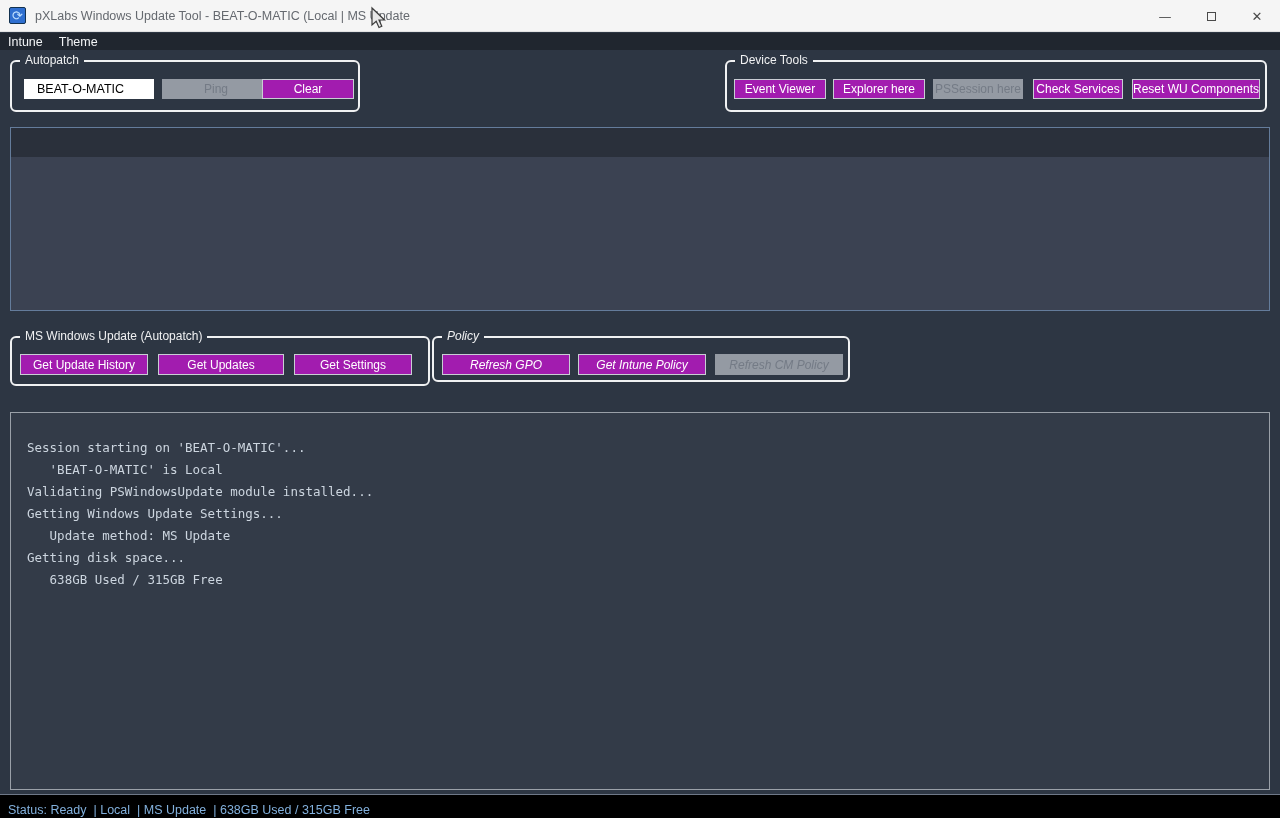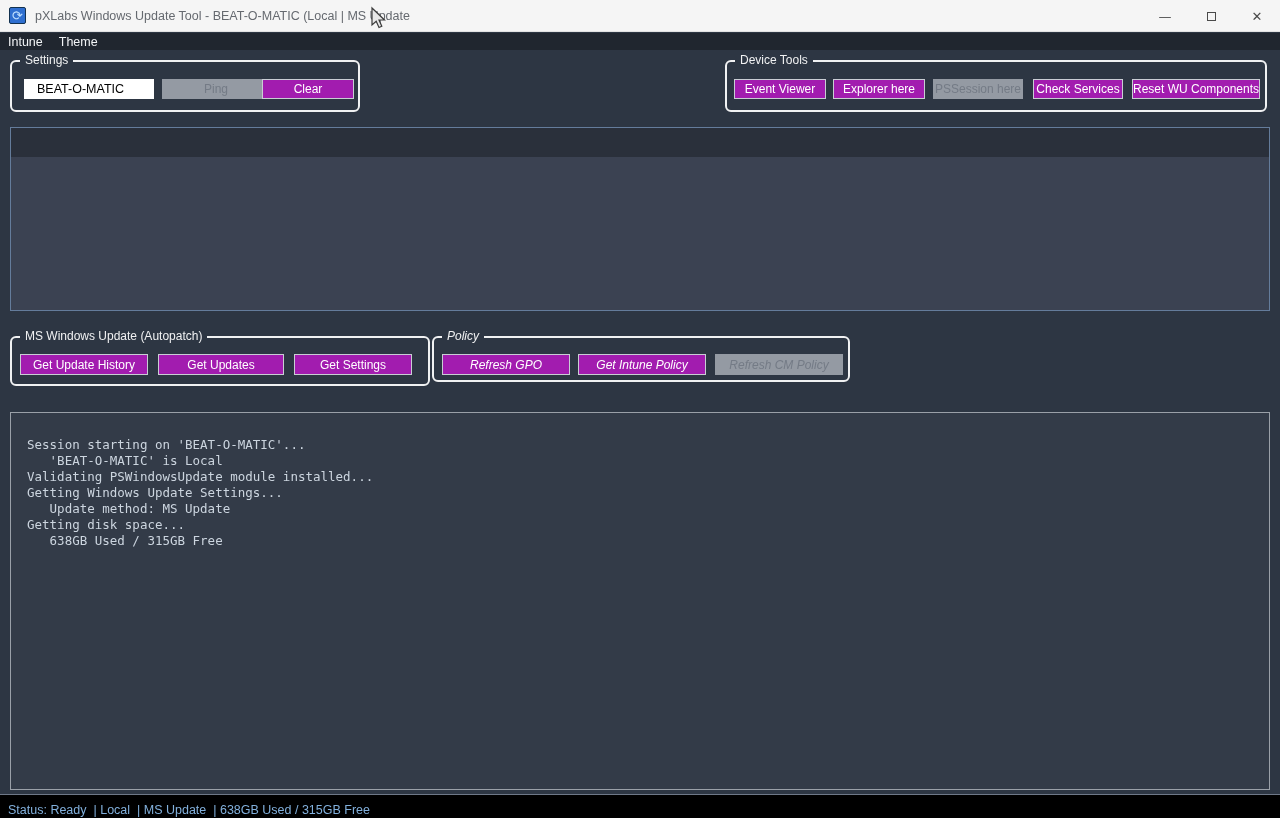--- a/index.html
+++ b/index.html
@@ -111,21 +111,21 @@
   
   .console-panel {
     position: absolute; left: 10px; top: 412px;
     width: 1260px; height: 378px;
     background: #333b48;
     border: 1px solid #9aa0a8;
   }
   .console-text {
     position: absolute; left: 16px; top: 24px; right: 8px; bottom: 8px;
     font-family: "DejaVu Sans Mono", monospace;
-    font-size: 12.5px; line-height: 16px;
+    font-size: 12.5px; line-height: 22px;
     color: #ccd5df;
     white-space: pre;
     overflow: hidden;
   }
 
   
   .statusbar {
     position: absolute; left: 0; top: 794px; width: 1280px; height: 31px;
     background: #000000;
     border-top: 1px solid #6e7888;
@@ -162,21 +162,21 @@
         </div>
     </div>
   </div>
 
   <div class="menubar">
     <div class="menu-item">Intune</div>
     <div class="menu-item">Theme</div>
   </div>
 
   <div class="groupbox" style="left:10px; top:60px; width:350px; height:52px;">
-    <div class="groupbox-label">Settings</div>
+    <div class="groupbox-label">Autopatch</div>
     <input class="computer-input" type="text" value="BEAT-O-MATIC" style="">
     <div class="btn disabled" style="left:150px; top:17px; width:108px;text-align:right;">Ping</div>
     <div class="btn" style="left:250px; top:17px; width:92px;">Clear</div>
   </div>
 
   <div class="groupbox" style="left:725px; top:60px; width:542px; height:52px;">
     <div class="groupbox-label">Device Tools</div>
     <div class="btn" style="left:7px; top:17px; width:92px;">Event Viewer</div>
     <div class="btn" style="left:106px; top:17px; width:92px;">Explorer here</div>
     <div class="btn disabled" style="left:206px; top:17px; width:90px;">PSSession here</div>

